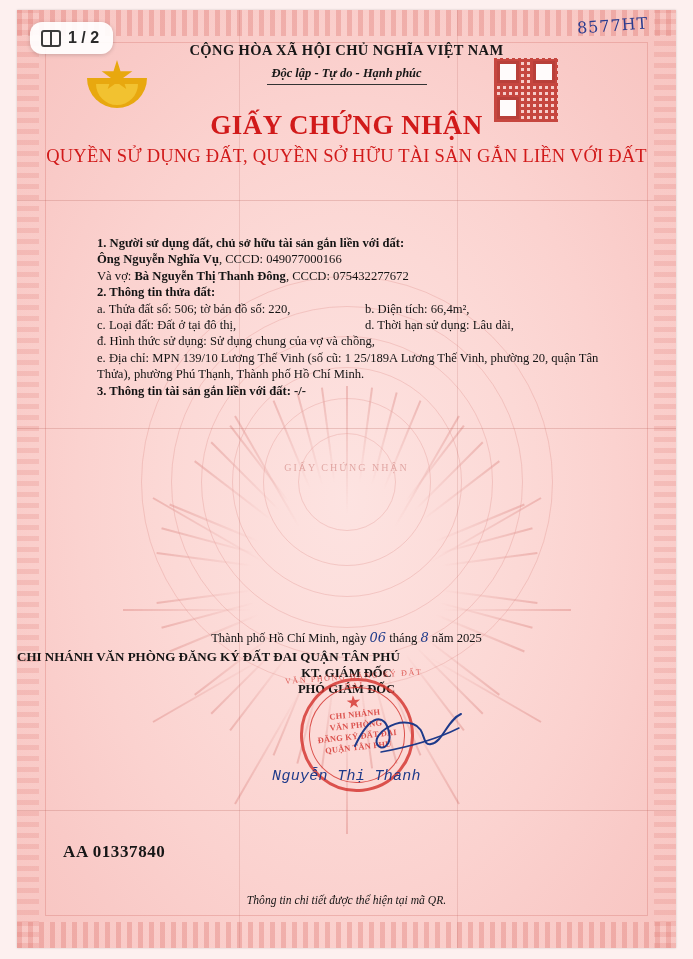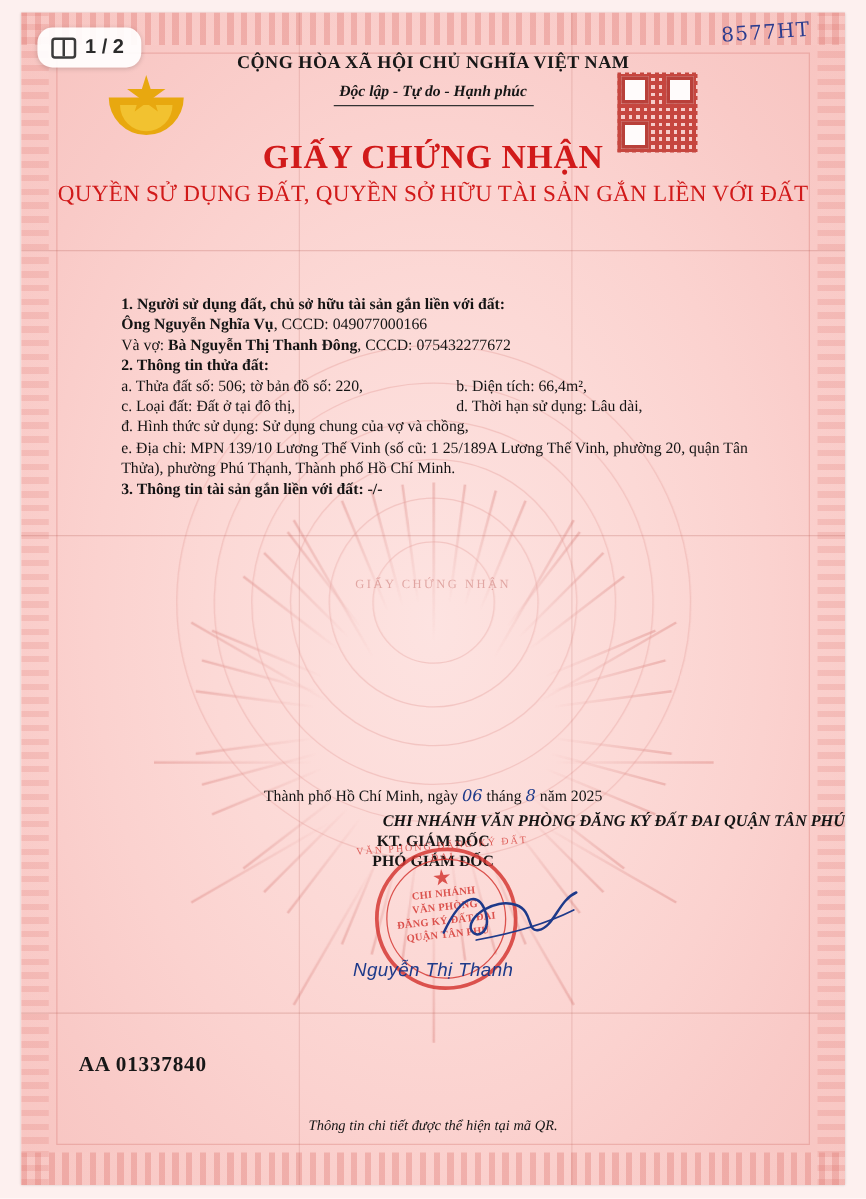--- a/index.html
+++ b/index.html
@@ -271,25 +271,24 @@
   .hand {
     font-family: "DejaVu Serif", serif;
     color: #1e3a8a;
     font-style: italic;
     font-size: 13px;
   }
   .office {
     position: absolute;
     left: 0; right: 0;
     top: 639px;
-    text-align: right;
+    text-align: left;
     font-size: 13px;
     font-weight: bold;
     color: #141414;
-    font-style: italic;
   }
   .kt {
     position: absolute;
     left: 0; right: 0;
     top: 656px;
     text-align: center;
     font-size: 12.6px;
     font-weight: bold;
     color: #141414;
   }
@@ -359,21 +358,21 @@
     top: 692px;
     width: 120px;
     height: 60px;
   }
   .signature svg { display: block; }
   .signer-name {
     position: absolute;
     left: 0; right: 0;
     top: 758px;
     text-align: center;
-    font-family: Liberation Sans, sans-serif;
+    font-family: Liberation Mono, monospace;
     font-style: italic;
     font-size: 15px;
     color: #1e3a8a;
     letter-spacing: 0.3px;
   }
   .serial {
     position: absolute;
     left: 46px;
     top: 832px;
     font-size: 17px;

